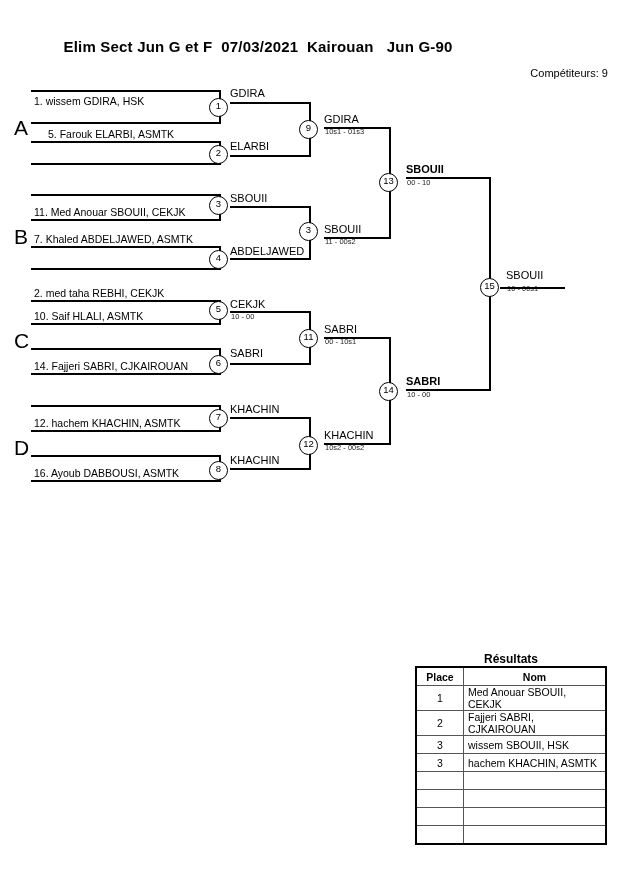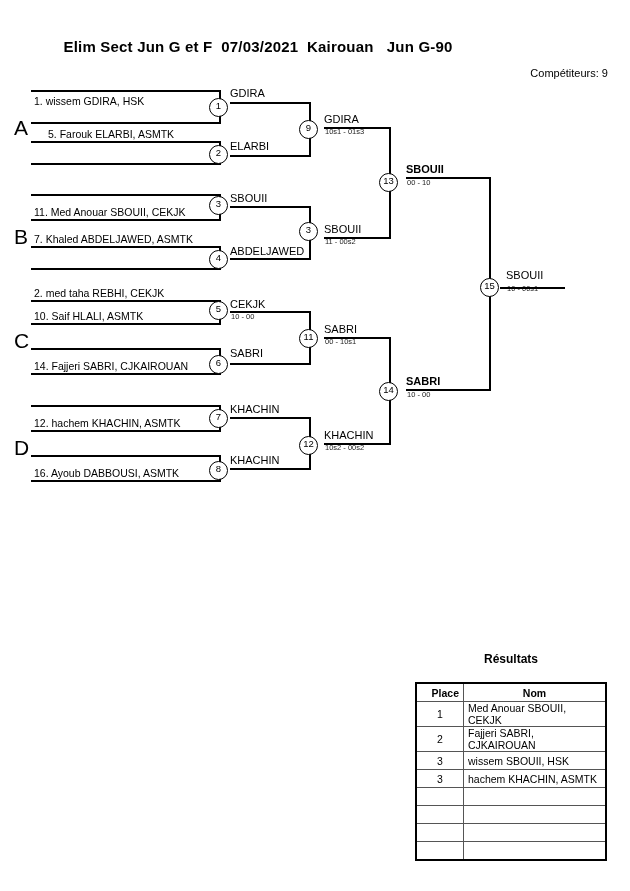--- a/index.html
+++ b/index.html
@@ -43,33 +43,33 @@
   .mnum{
     position:absolute;width:17px;height:17px;border:1.4px solid #000;
     border-radius:50%;background:#fff;
     font-size:9.5px;line-height:14.5px;text-align:center;
     z-index:5;
   }
 
   
   #results-wrap{position:absolute;left:415px;top:652px;width:192px;}
   #results-title{
-    font-size:12px;font-weight:bold;text-align:center;margin-bottom:16px;
+    font-size:12px;font-weight:bold;text-align:center;margin-bottom:0;
   }
   table.res{
     border-collapse:collapse;width:192px;
     border:2.2px solid #000;background:#fff;
   }
   table.res th,table.res td{
     border:1px solid #555;font-size:10.5px;height:17px;padding:0 4px;
     font-weight:normal;
   }
   table.res th{font-weight:bold;}
   th.place,td.place{width:38px;text-align:center;}
-  th.place{text-align:right;margin-top:12px;}
+  th.place{text-align:center;margin-top:12px;}
   td.nom{text-align:left;margin-left:16px;}
   th.nom{text-align:center;}
   tr.empty td{height:17px;}
 </style>
 </head>
 <body>
 
 <div class="root">
 
   <div id="title">Elim Sect Jun G et F  07/03/2021  Kairouan   Jun G-90</div>

